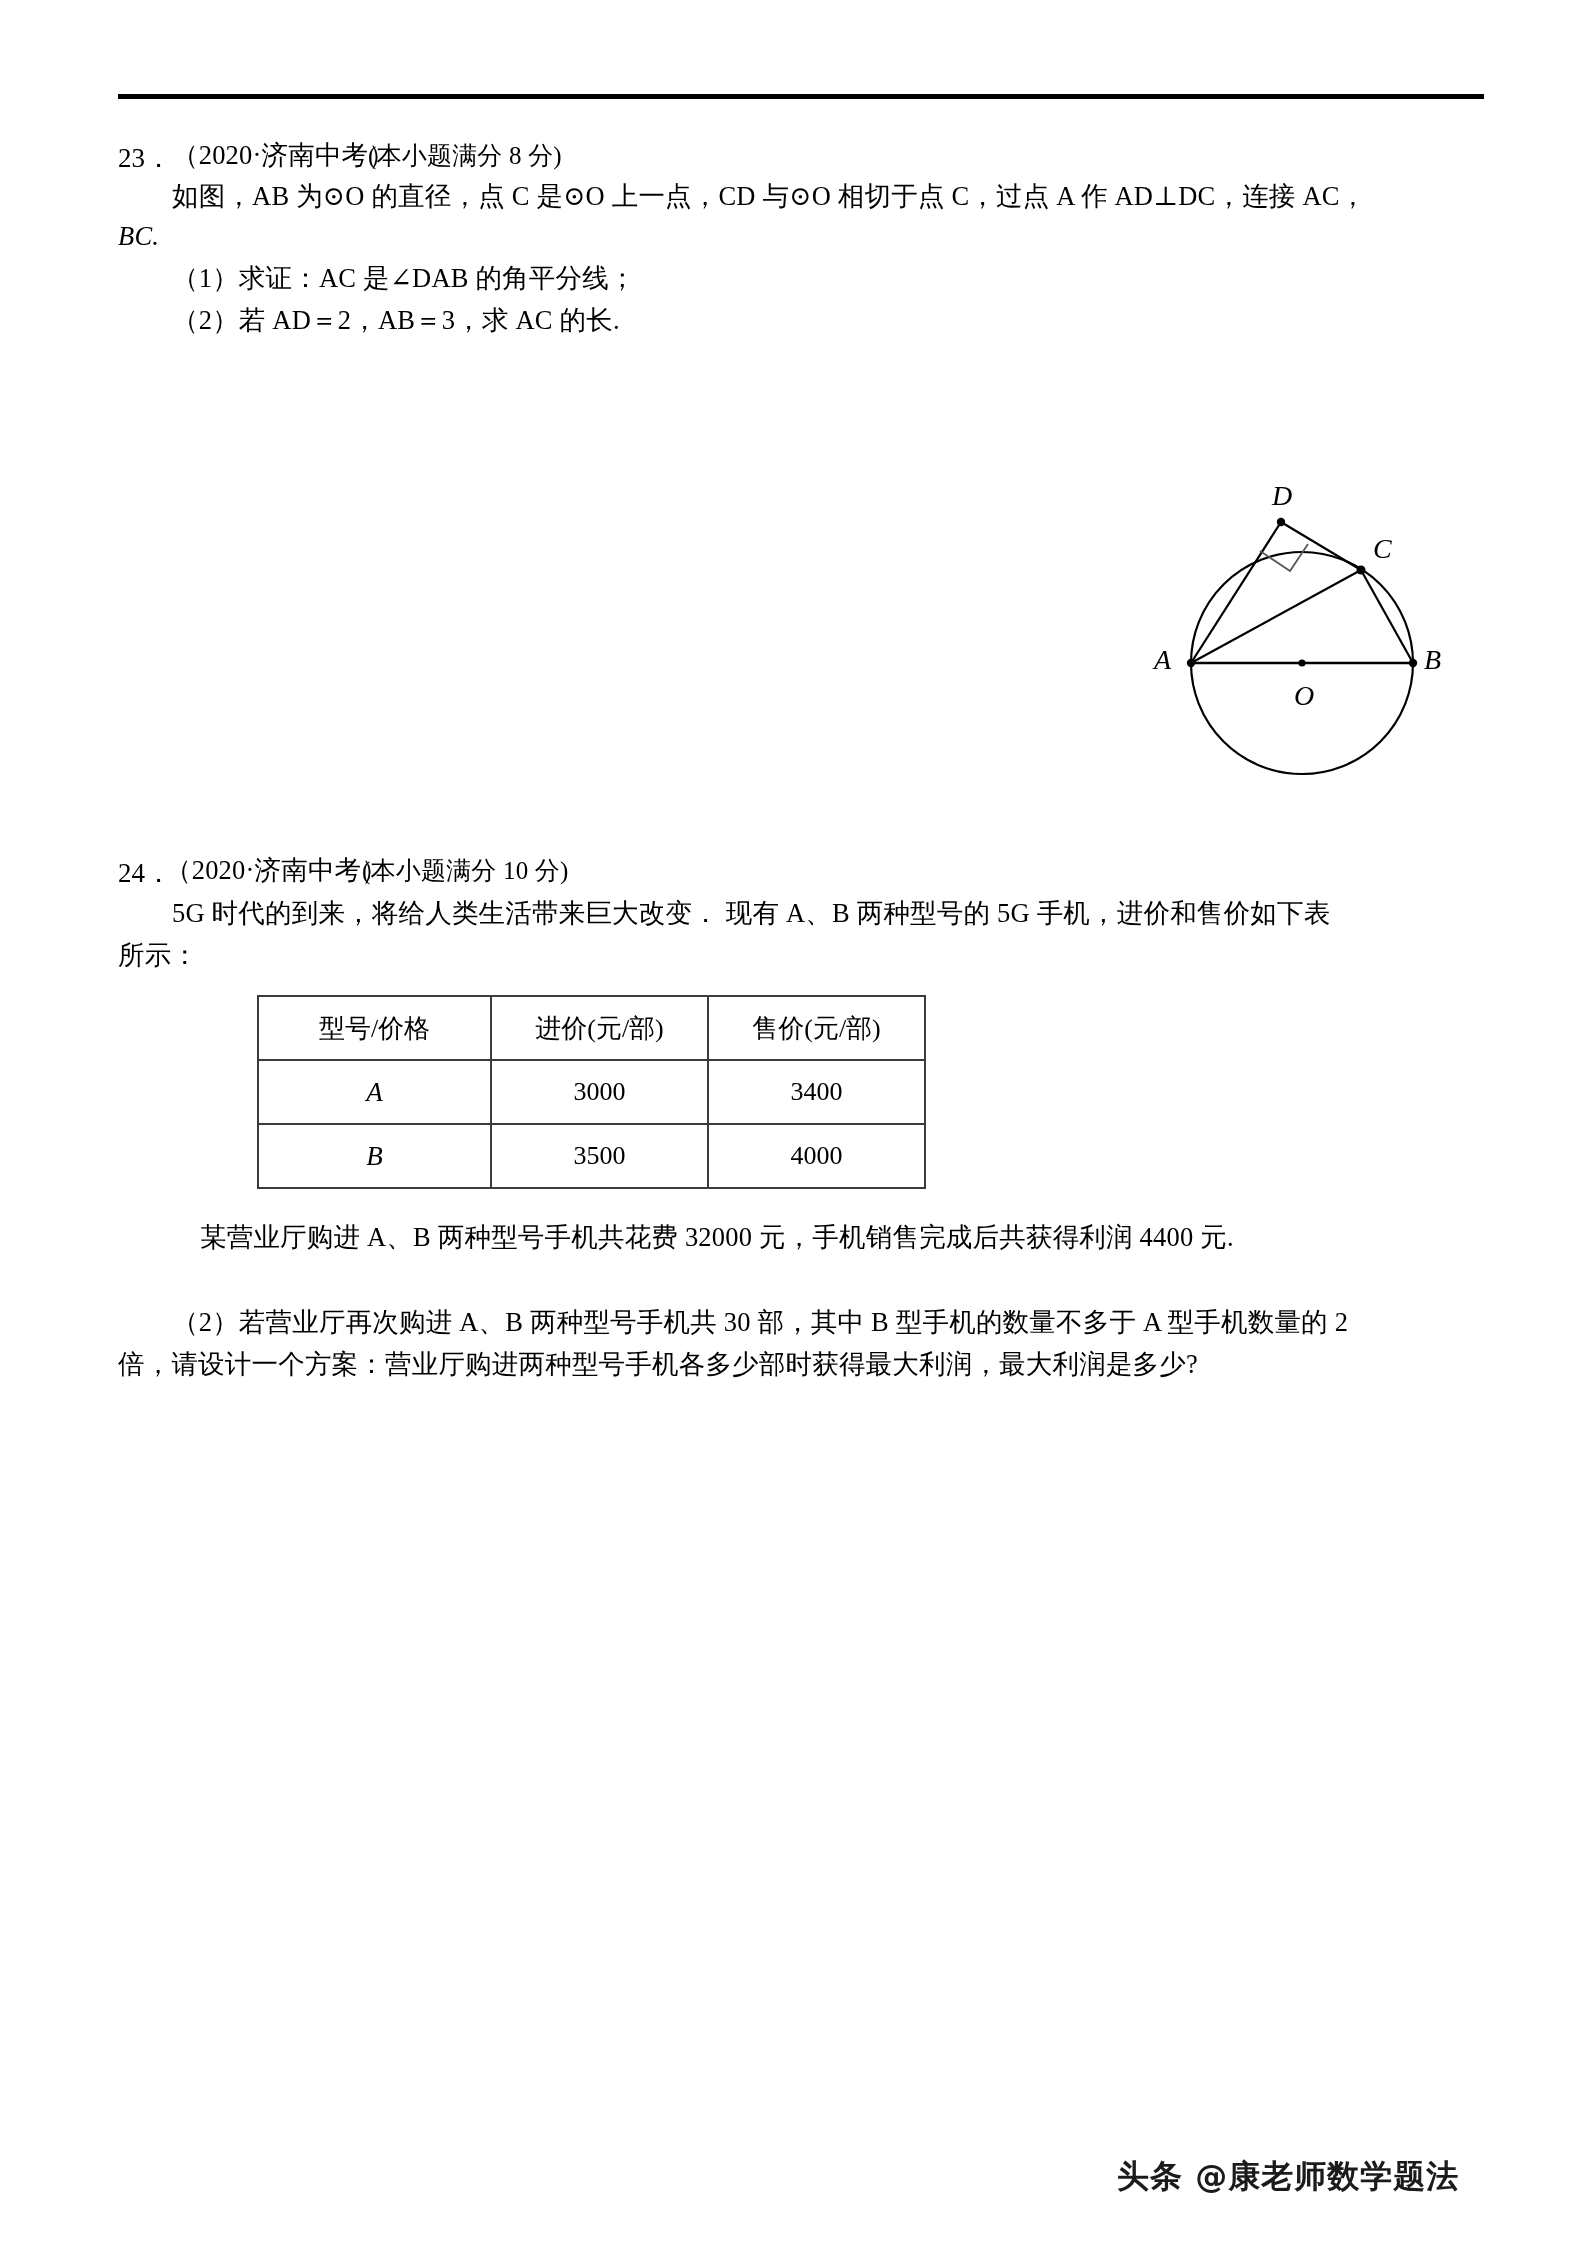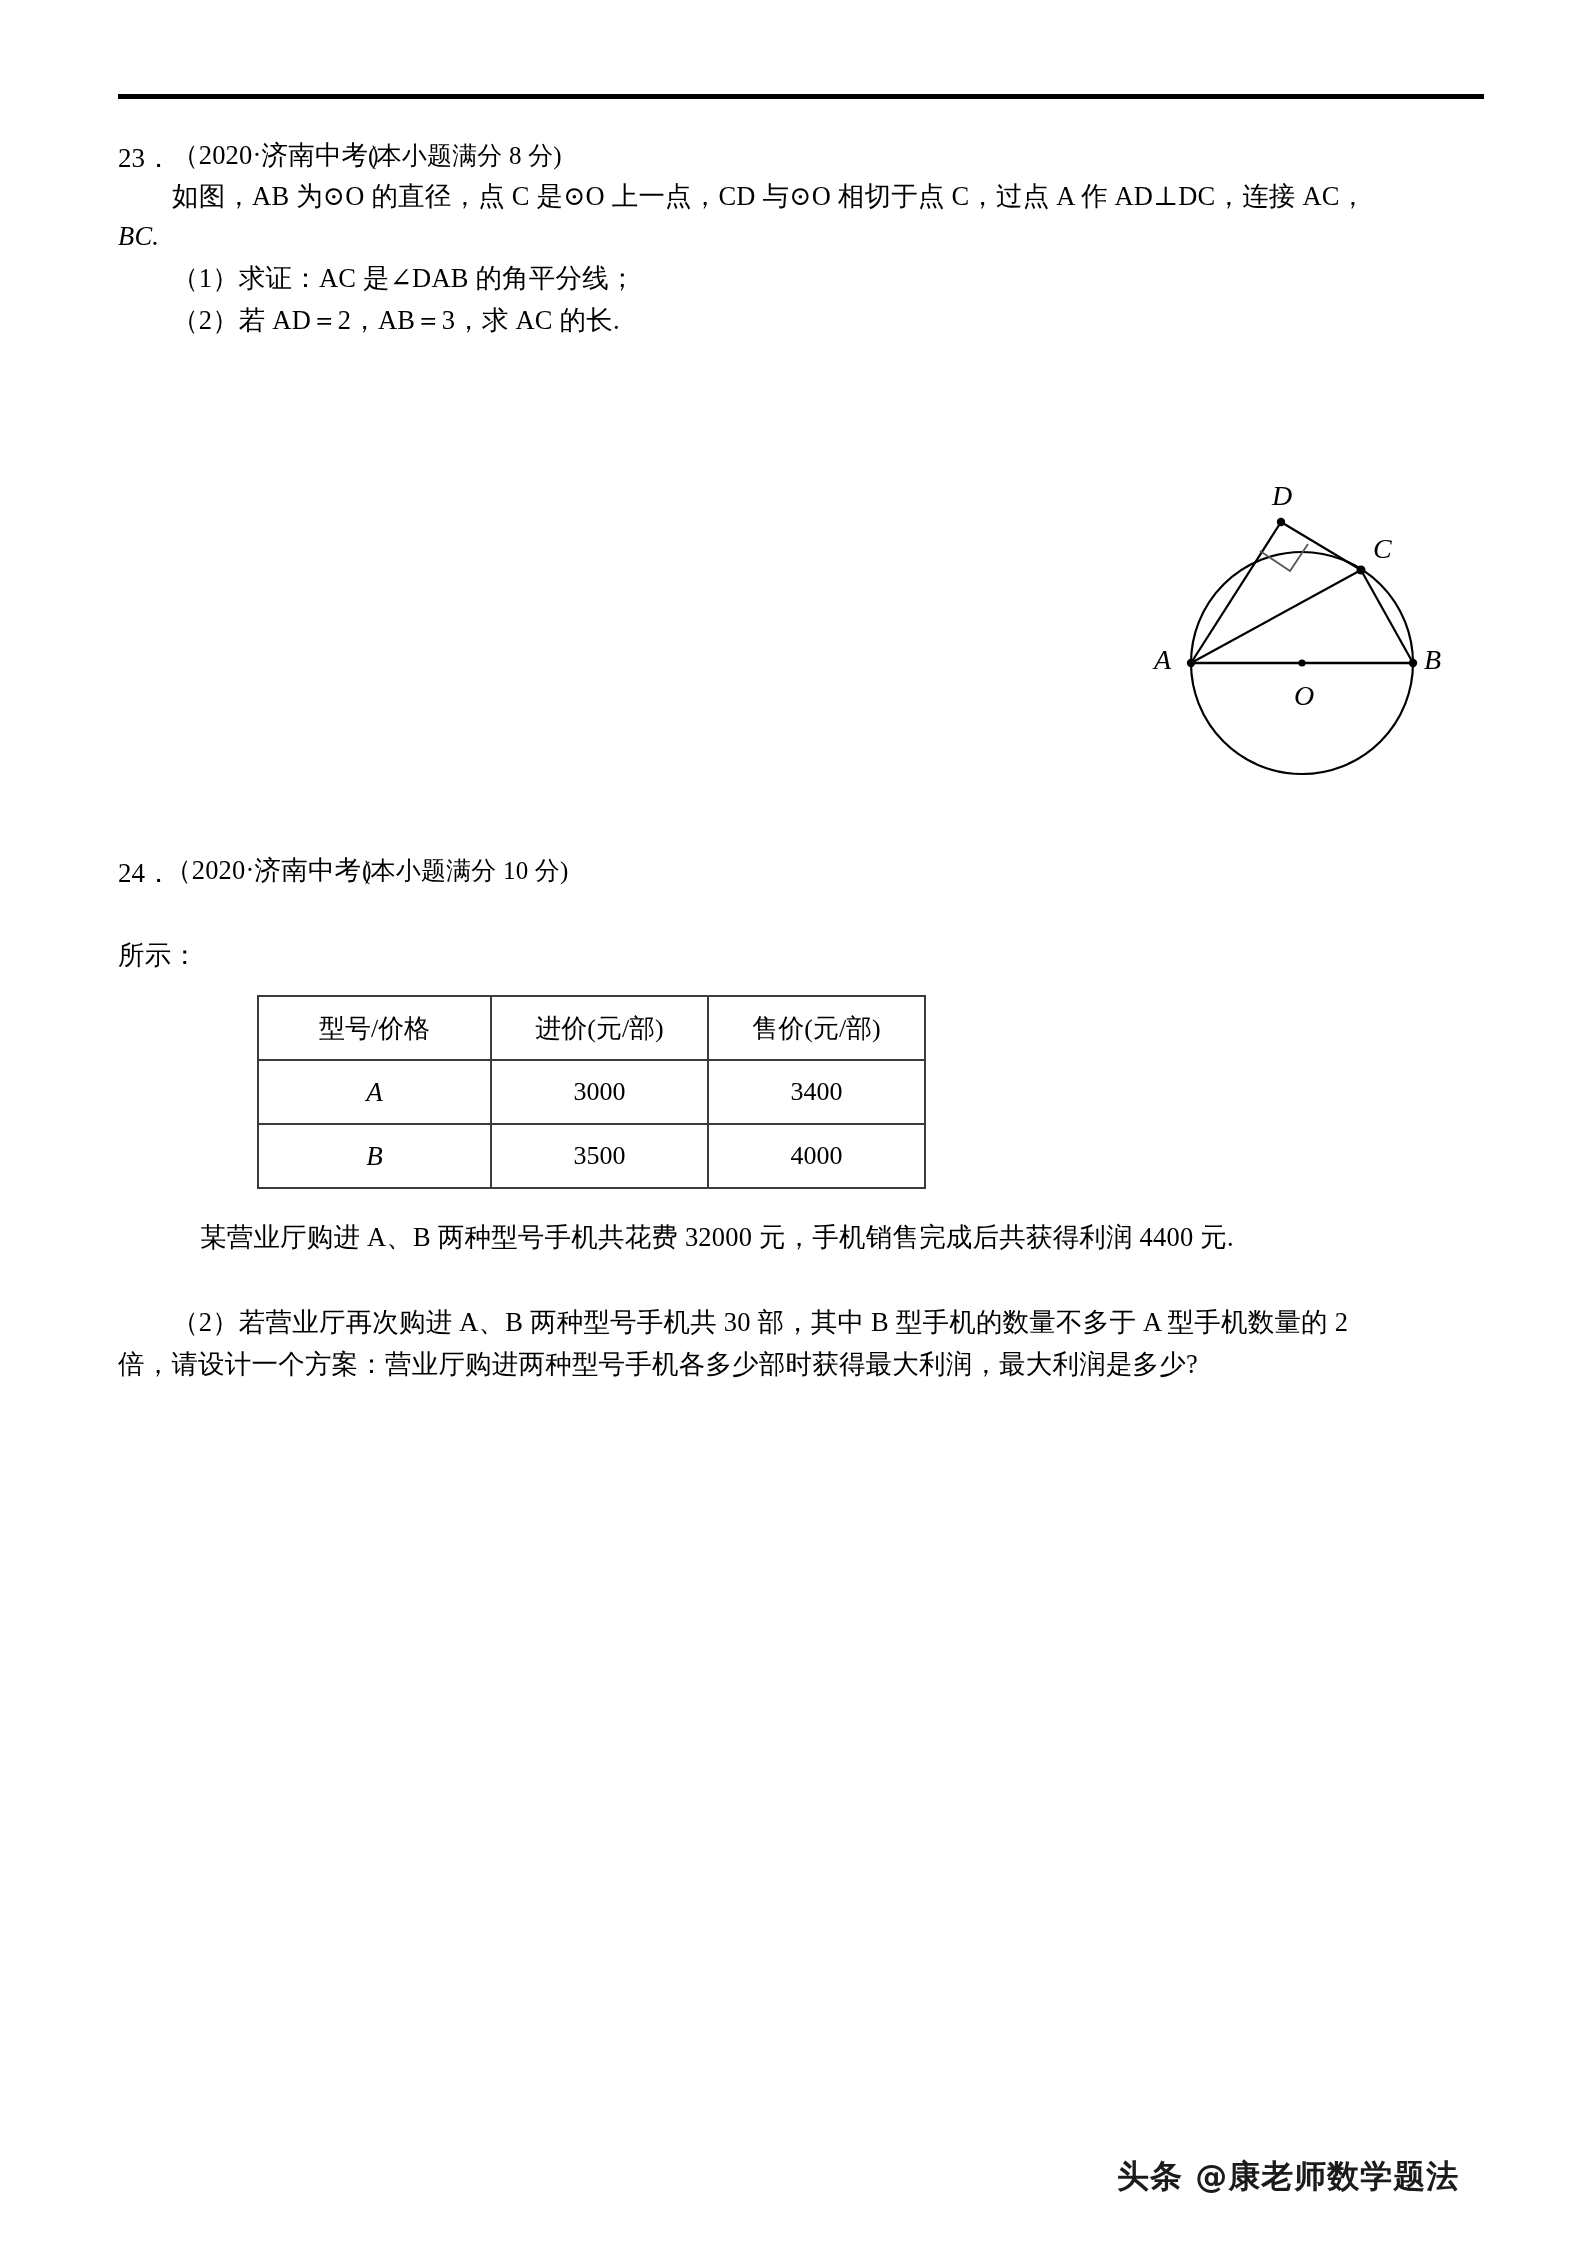--- a/index.html
+++ b/index.html
@@ -154,20 +154,21 @@
     <div class="tline mi" style="left:152px; top:25px; font-size:28px;">D</div>
     <div class="tline mi" style="left:174px; top:225px; font-size:28px;">O</div>
   </div>
 
   <div class="qnum" style="left:118px; top:855px;">24．</div>
 
   <div class="tline" style="left:165px; top:855px;">（2020·济南中考）</div>
 
   <div class="tline" style="left:362px; top:857px; font-size:25px;">(本小题满分 10 分)</div>
 
+  <div class="tline" style="left:172px; top:898px;">5G 时代的到来，将给人类生活带来巨大改变．  现有 A、B 两种型号的 5G 手机，进价和售价如下表</div>
 
   <div class="tline" style="left:118px; top:940px;">所示：</div>
 
   <table class="ptable">
     <tbody>
       <tr>
         <td class="c1">型号/价格</td>
         <td class="c2">进价(元/部)</td>
         <td class="c3">售价(元/部)</td>
       </tr>

